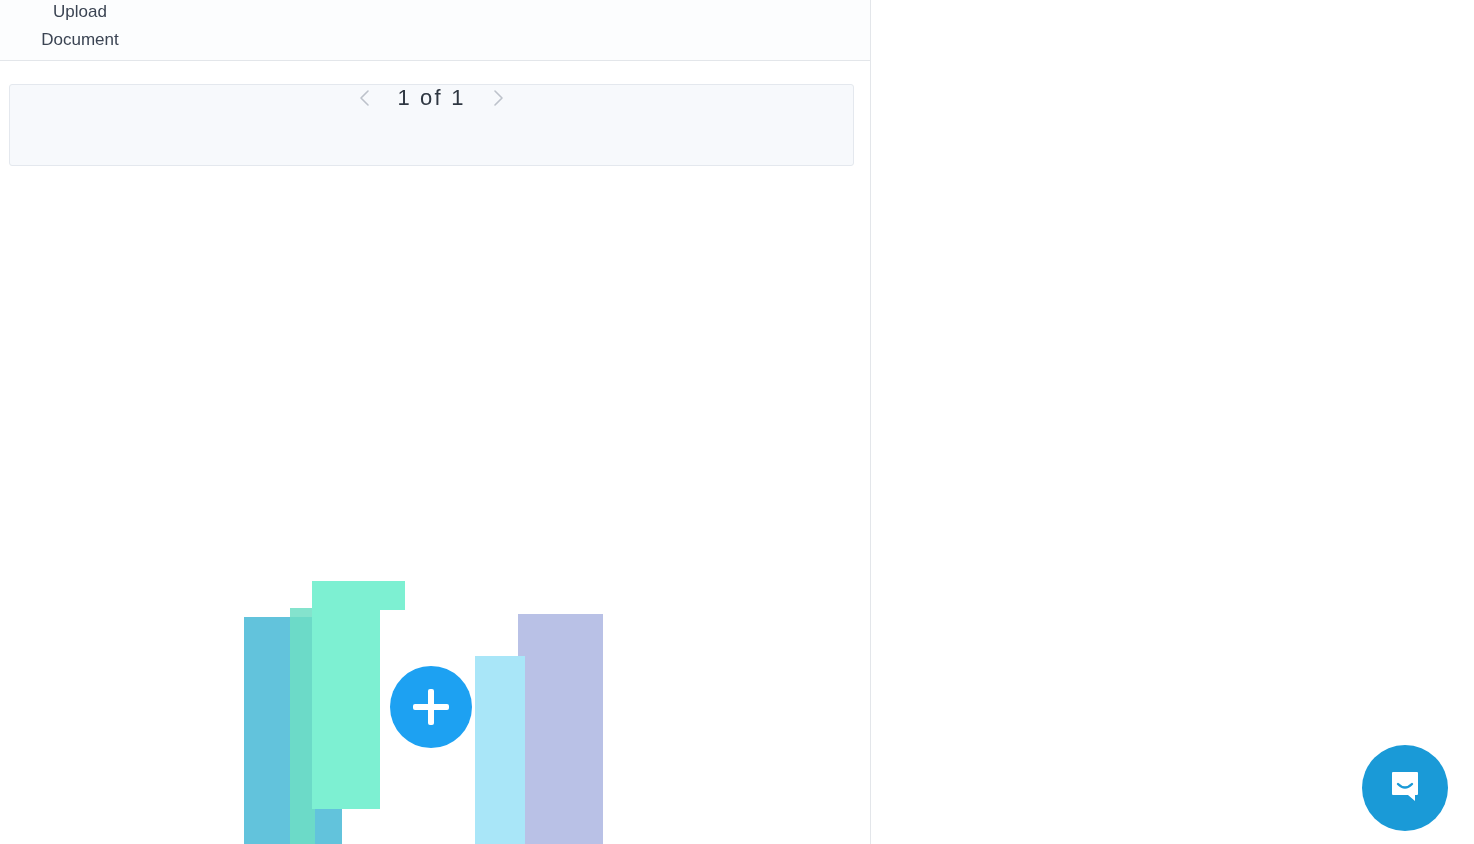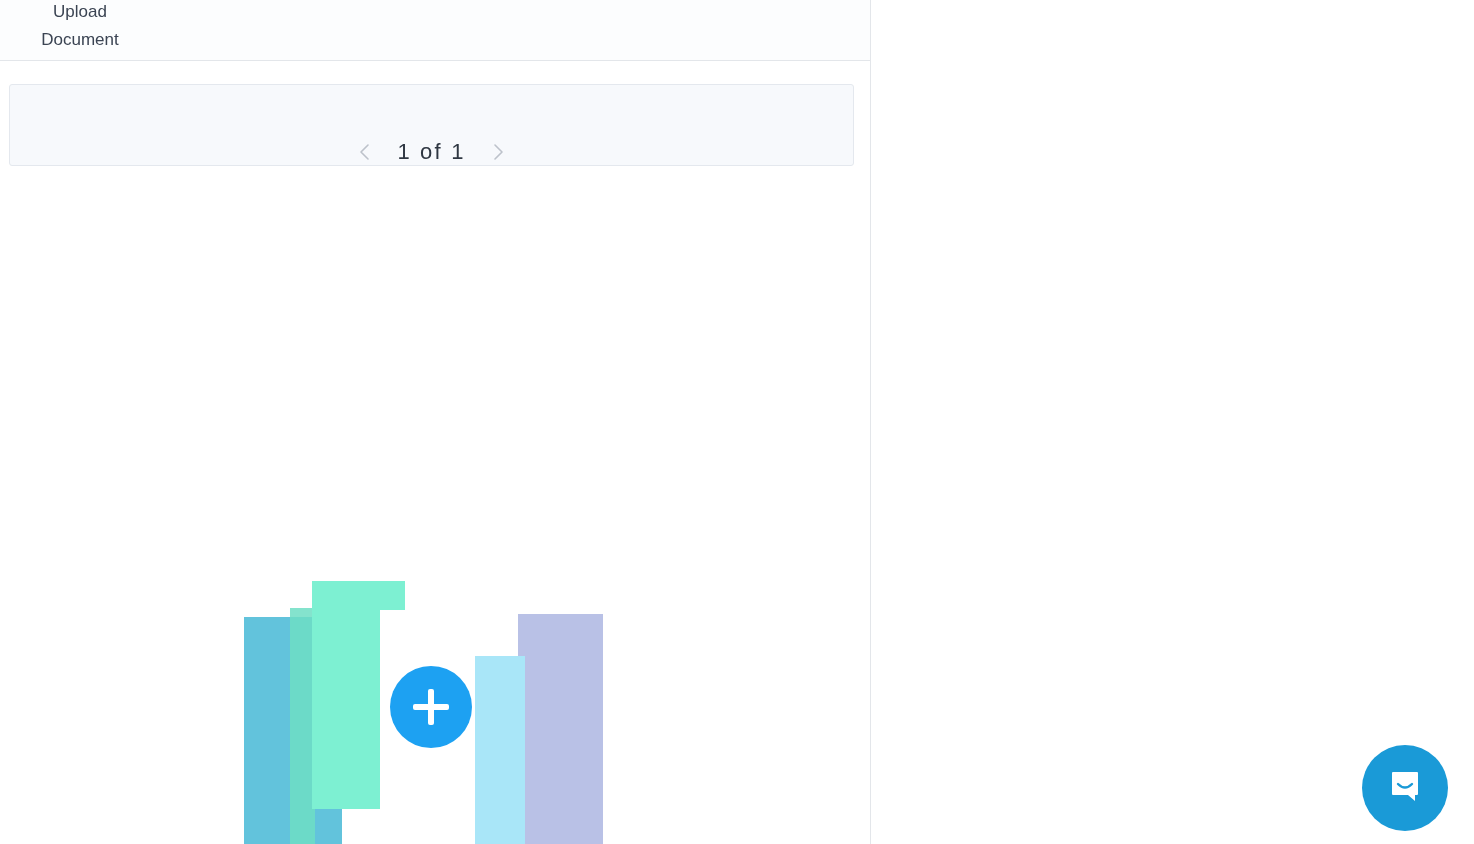--- a/index.html
+++ b/index.html
@@ -34,21 +34,21 @@
     line-height: 28px;
     color: #3b4453;
   }
   .pager-wrap {
     position: absolute;
     left: 9px; top: 84px;
     width: 845px; height: 82px;
     background: #f7f9fc;
     border: 1px solid #e4e8ee;
     border-radius: 3px;
-    display: flex; align-items: flex-end; justify-content: center;
+    display: flex; align-items: flex-start; justify-content: center;
   }
   .pager { display: flex; align-items: center; gap: 22px; }
   .pager-arrow {
     width: 20px; height: 20px;
     position: relative;
     cursor: pointer;
     opacity: .55;
   }
   .pager-arrow svg { display: block; }
   .pager-text {

